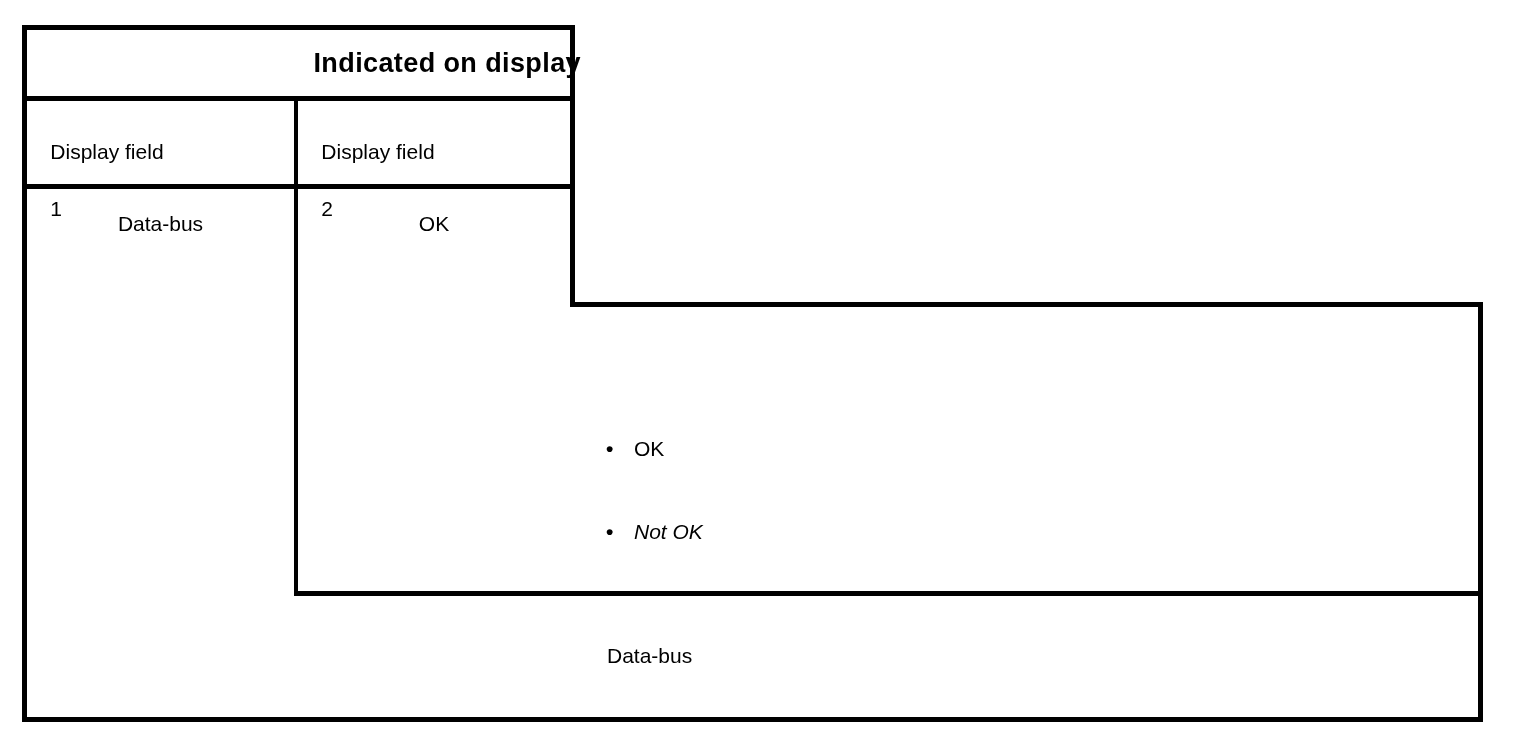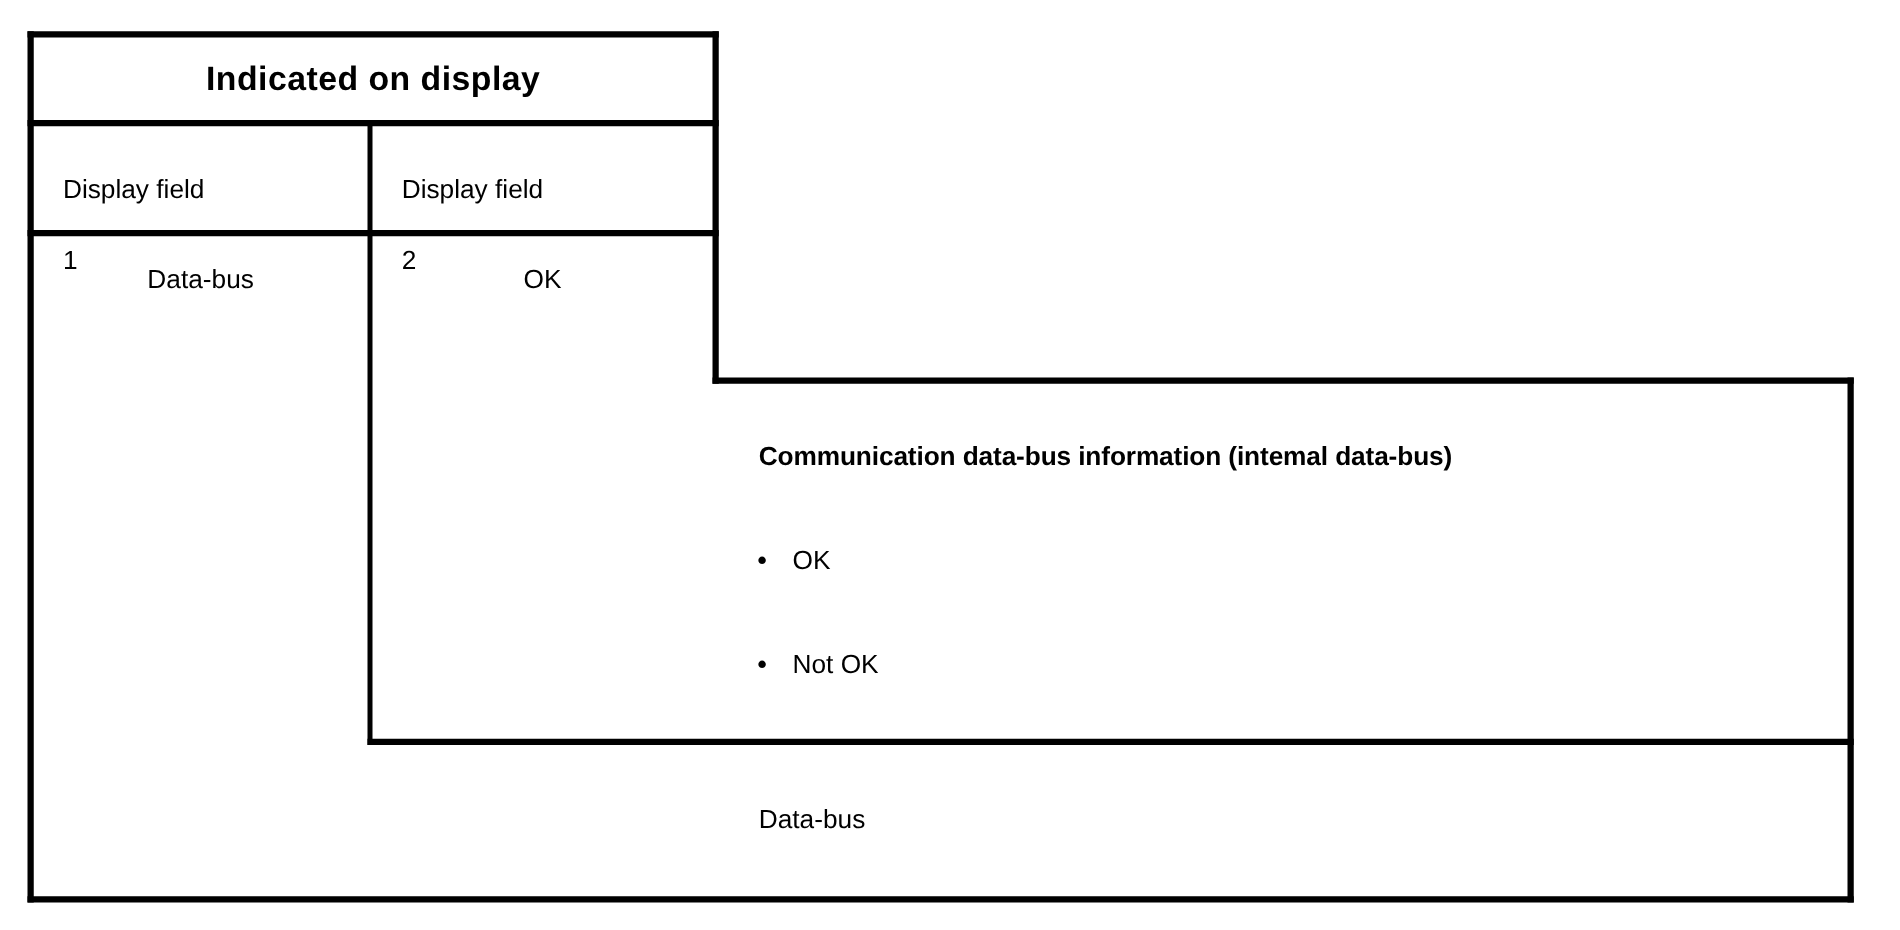--- a/index.html
+++ b/index.html
@@ -83,39 +83,38 @@
   <div class="ln" style="left:570px; top:302px; width:913px; height:5px;"></div>
 
   <div class="ln" style="left:1478px; top:302px; width:5px; height:420px;"></div>
 
   <div class="ln" style="left:294px; top:96px; width:4px; height:500px;"></div>
 
   <div class="ln" style="left:294px; top:591px; width:1189px; height:5px;"></div>
 
   <div class="ln" style="left:22px; top:717px; width:1461px; height:5px;"></div>
 
-  <div class="txt title-text" style="left:27px; top:50px; width:543px;">Indicated on display</div>
+  <div class="txt title-text" style="left:38px; top:50px; width:543px;text-align:right;">Indicated on display</div>
 
   <div class="txt col-head" style="left:27px; top:110px; width:267px;">
     <span>Display field</span><br>
     <span>1</span>
   </div>
 
   <div class="txt col-head" style="left:298px; top:110px; width:272px;">
     <span>Display field</span><br>
     <span>2</span>
   </div>
 
   <div class="txt cell-text" style="left:27px; top:213px; width:267px;">Data-bus</div>
 
   <div class="txt cell-text" style="left:298px; top:213px; width:272px;">OK</div>
 
-  <div class="txt panel-head" style="left:607px; top:355px;">Communication data-bus information (intemal data-bus)</div>
 
   <div class="txt bullet-dot" style="left:606px; top:438px;">•</div>
   <div class="txt bullet-text" style="left:634px; top:438px;">OK</div>
 
   <div class="txt bullet-dot" style="left:606px; top:521px;">•</div>
-  <div class="txt bullet-text" style="left:634px; top:521px;">Not OK</div>
+  <div class="txt bullet-text" style="left:634px; top:521px;font-style:italic;">Not OK</div>
 
   <div class="txt panel-foot" style="left:607px; top:645px;">Data-bus</div>
 
 </div>
 
 </body></html>

